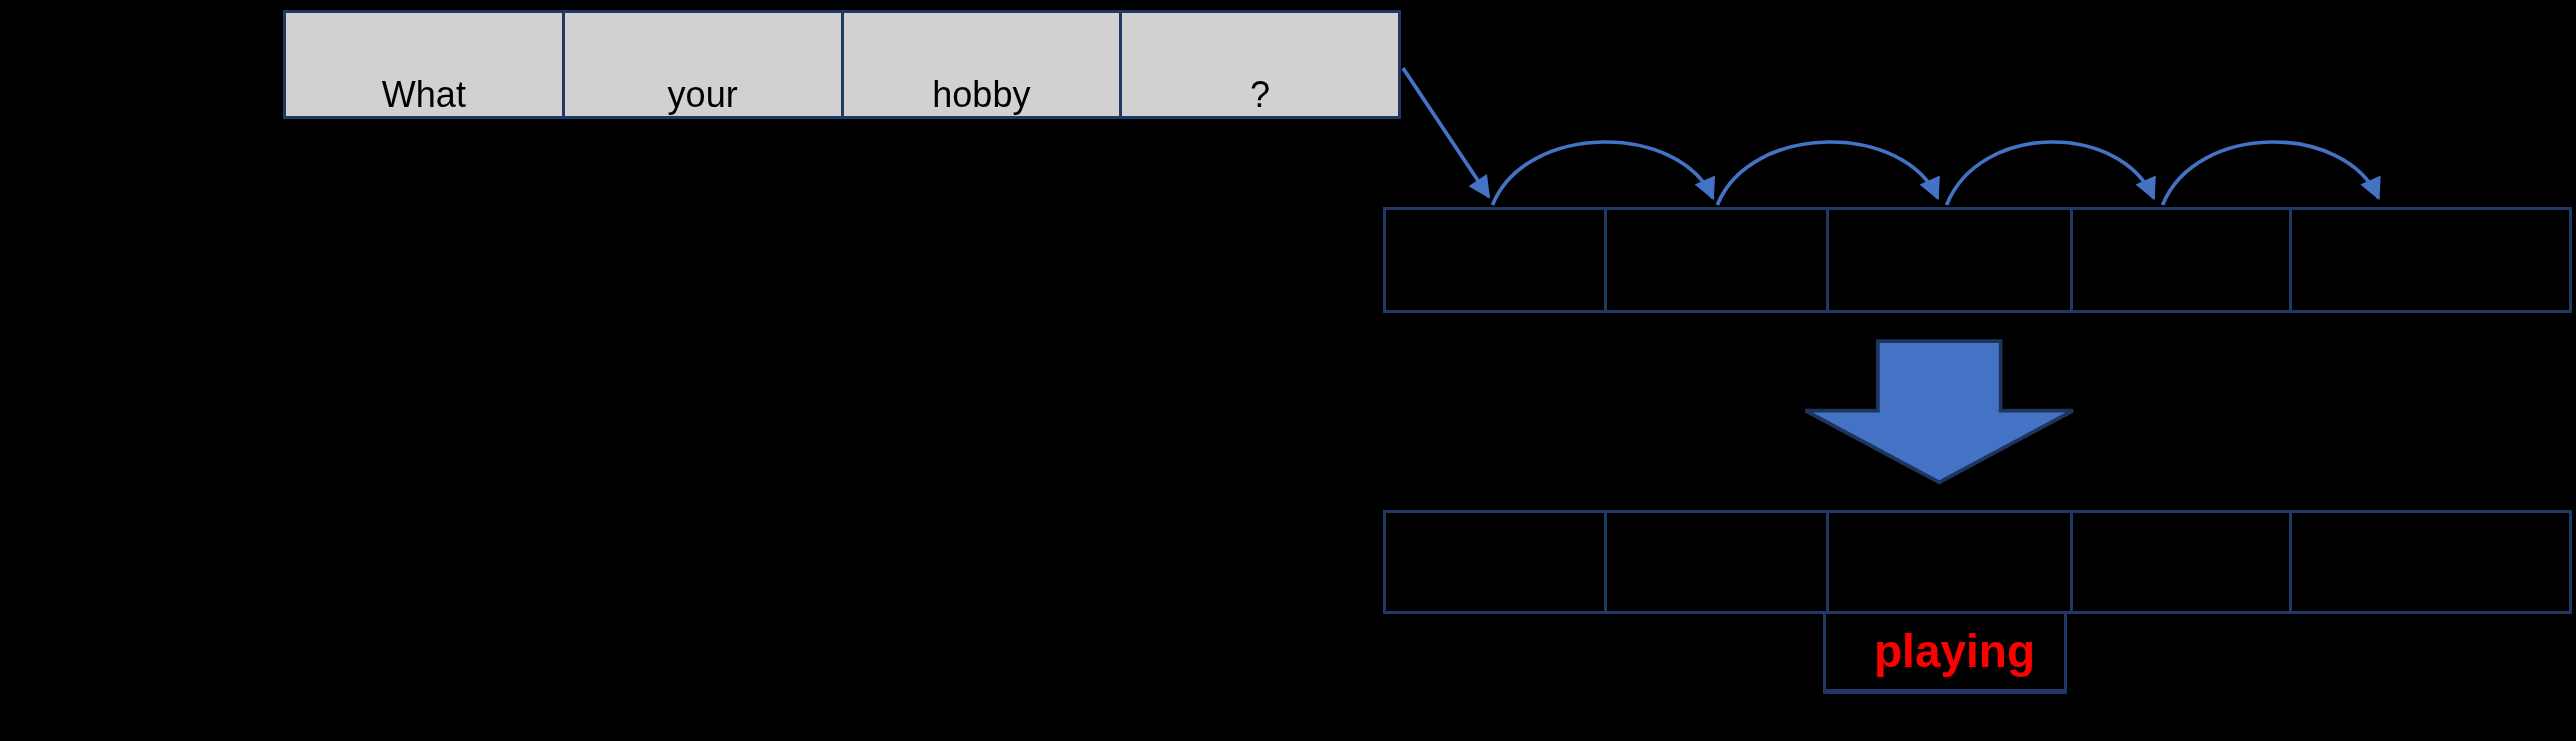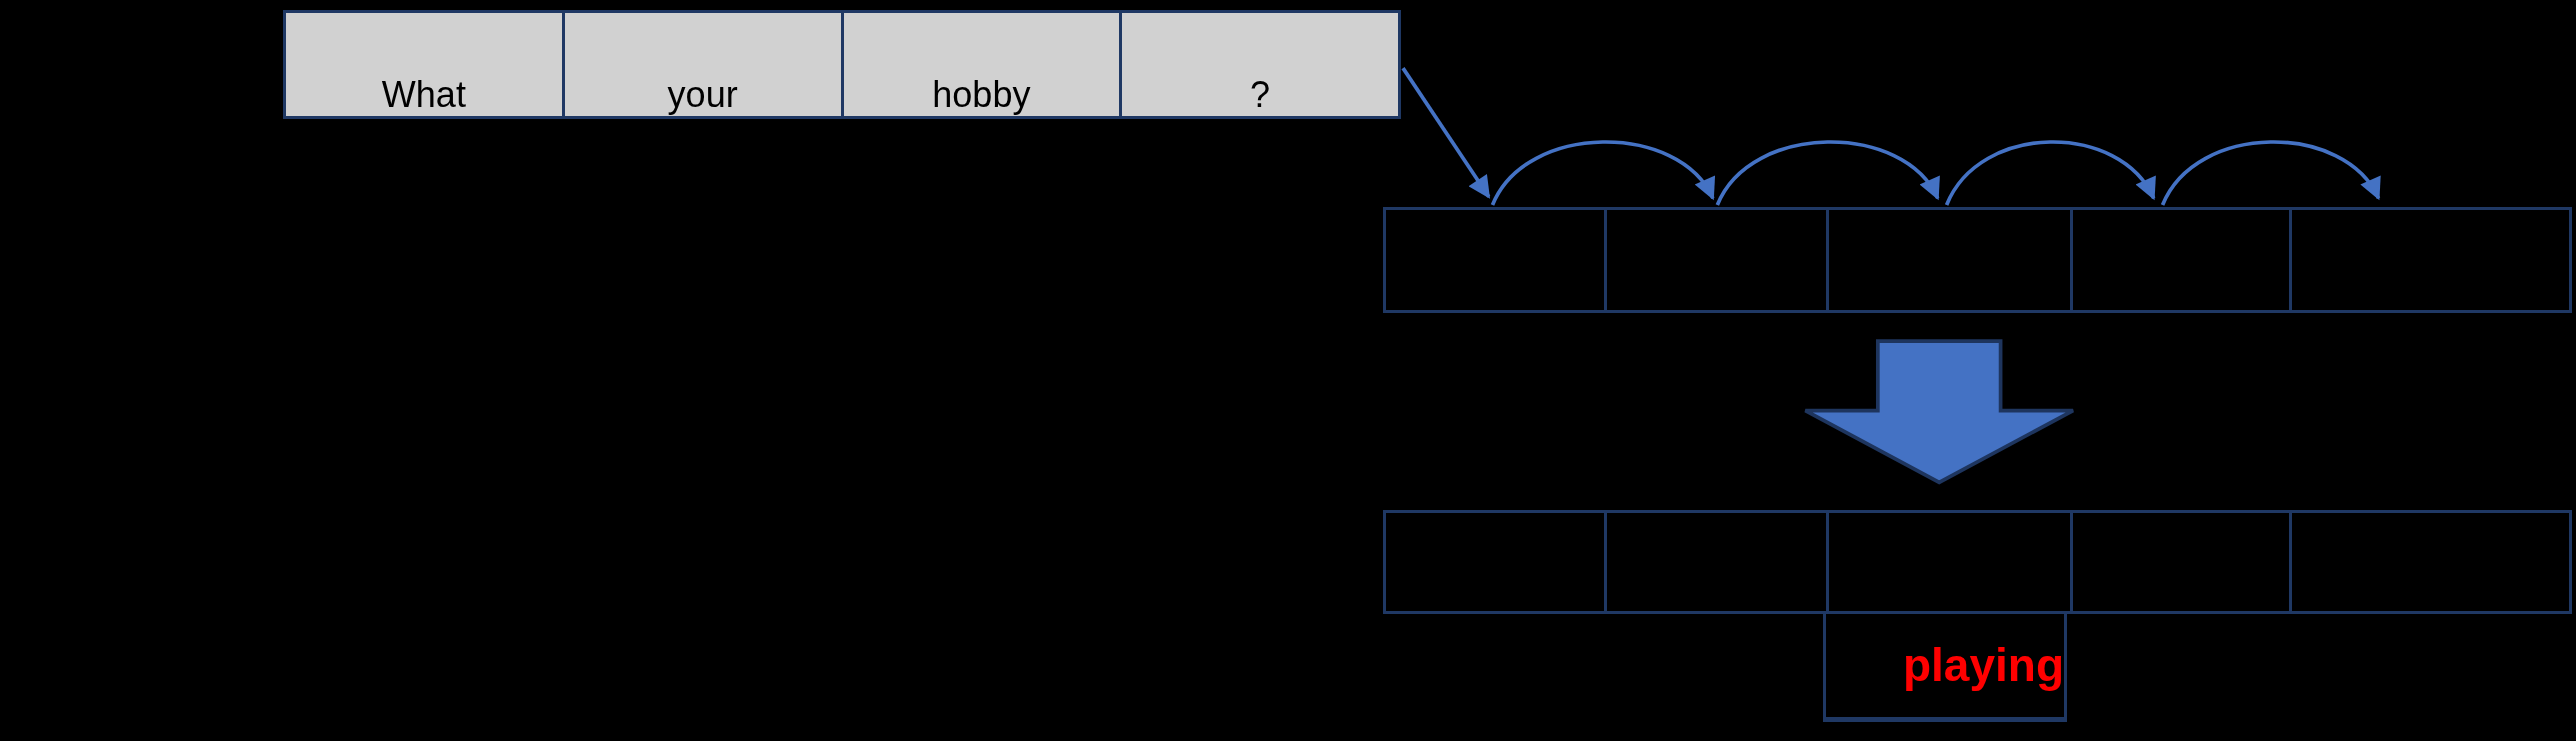--- a/index.html
+++ b/index.html
@@ -71,28 +71,29 @@
   .gw3 { flex: 0 0 20.6%; }
   .gw4 { flex: 0 0 18.5%; }
   .gw5 { flex: 1 1 auto; }
 
   
   .predicted-box {
     position: absolute;
     left: 1823px;
     top: 612px;
     width: 244px;
-    height: 110px;
+    height: 82px;
     box-sizing: border-box;
     border-left: 3px solid var(--box-border, #1F3864);
     border-right: 3px solid var(--box-border, #1F3864);
     border-bottom: 5.2px solid var(--box-border, #1F3864);
     display: flex;
     align-items: center;
-    justify-content: flex-end;
+    justify-content: flex-start;
+    padding-left: 48px;
   }
   .predicted-word {
     color: var(--predicted-text, #FF0000);
     font-size: 46px;
     font-weight: bold;
   }
 
   
   svg.overlay {
     position: absolute;

